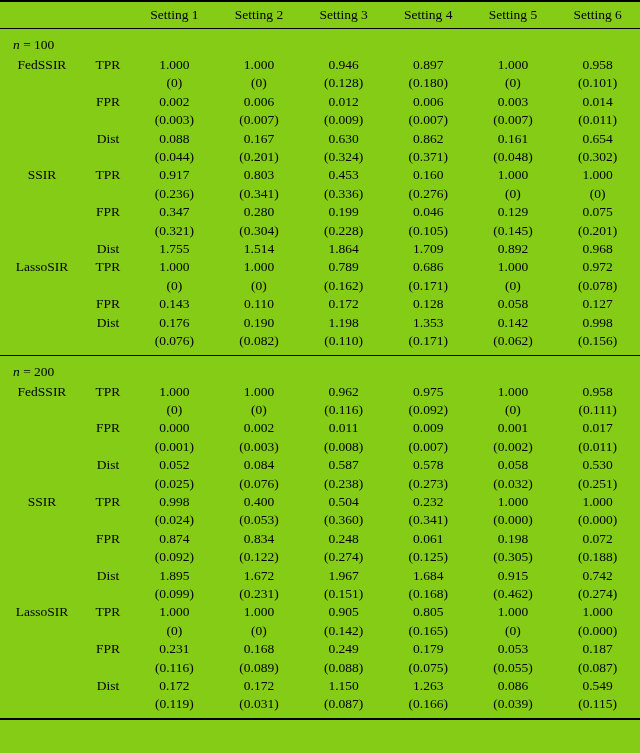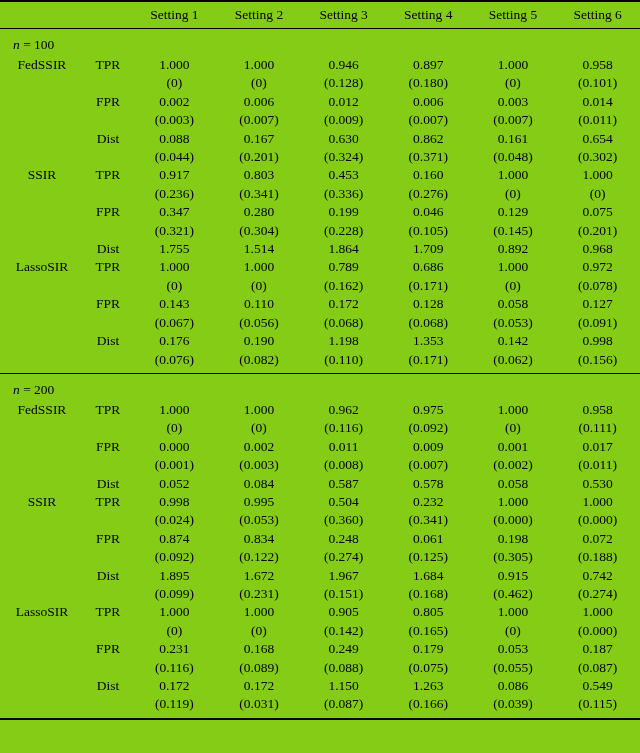--- a/index.html
+++ b/index.html
@@ -216,30 +216,20 @@
         <tr class="value-row">
           <td class="method-cell"></td>
           <td class="metric-cell">FPR</td>
           <td class="num-cell">0.143</td>
           <td class="num-cell">0.110</td>
           <td class="num-cell">0.172</td>
           <td class="num-cell">0.128</td>
           <td class="num-cell">0.058</td>
           <td class="num-cell">0.127</td>
         </tr>
-        <tr class="se-row">
-          <td class="method-cell"></td>
-          <td class="metric-cell"></td>
-          <td class="num-cell">(0.067)</td>
-          <td class="num-cell">(0.056)</td>
-          <td class="num-cell">(0.068)</td>
-          <td class="num-cell">(0.068)</td>
-          <td class="num-cell">(0.053)</td>
-          <td class="num-cell">(0.091)</td>
-        </tr>
         <tr class="value-row">
           <td class="method-cell"></td>
           <td class="metric-cell">Dist</td>
           <td class="num-cell">0.176</td>
           <td class="num-cell">0.190</td>
           <td class="num-cell">1.198</td>
           <td class="num-cell">1.353</td>
           <td class="num-cell">0.142</td>
           <td class="num-cell">0.998</td>
         </tr>
@@ -299,25 +289,35 @@
         <tr class="value-row">
           <td class="method-cell"></td>
           <td class="metric-cell">Dist</td>
           <td class="num-cell">0.052</td>
           <td class="num-cell">0.084</td>
           <td class="num-cell">0.587</td>
           <td class="num-cell">0.578</td>
           <td class="num-cell">0.058</td>
           <td class="num-cell">0.530</td>
         </tr>
+        <tr class="se-row">
+          <td class="method-cell"></td>
+          <td class="metric-cell"></td>
+          <td class="num-cell">(0.025)</td>
+          <td class="num-cell">(0.076)</td>
+          <td class="num-cell">(0.238)</td>
+          <td class="num-cell">(0.273)</td>
+          <td class="num-cell">(0.032)</td>
+          <td class="num-cell">(0.251)</td>
+        </tr>
         <tr class="value-row">
           <td class="method-cell">SSIR</td>
           <td class="metric-cell">TPR</td>
           <td class="num-cell">0.998</td>
-          <td class="num-cell">0.995</td>
+          <td class="num-cell">0.400</td>
           <td class="num-cell">0.504</td>
           <td class="num-cell">0.232</td>
           <td class="num-cell">1.000</td>
           <td class="num-cell">1.000</td>
         </tr>
         <tr class="se-row">
           <td class="method-cell"></td>
           <td class="metric-cell"></td>
           <td class="num-cell">(0.024)</td>
           <td class="num-cell">(0.053)</td>

